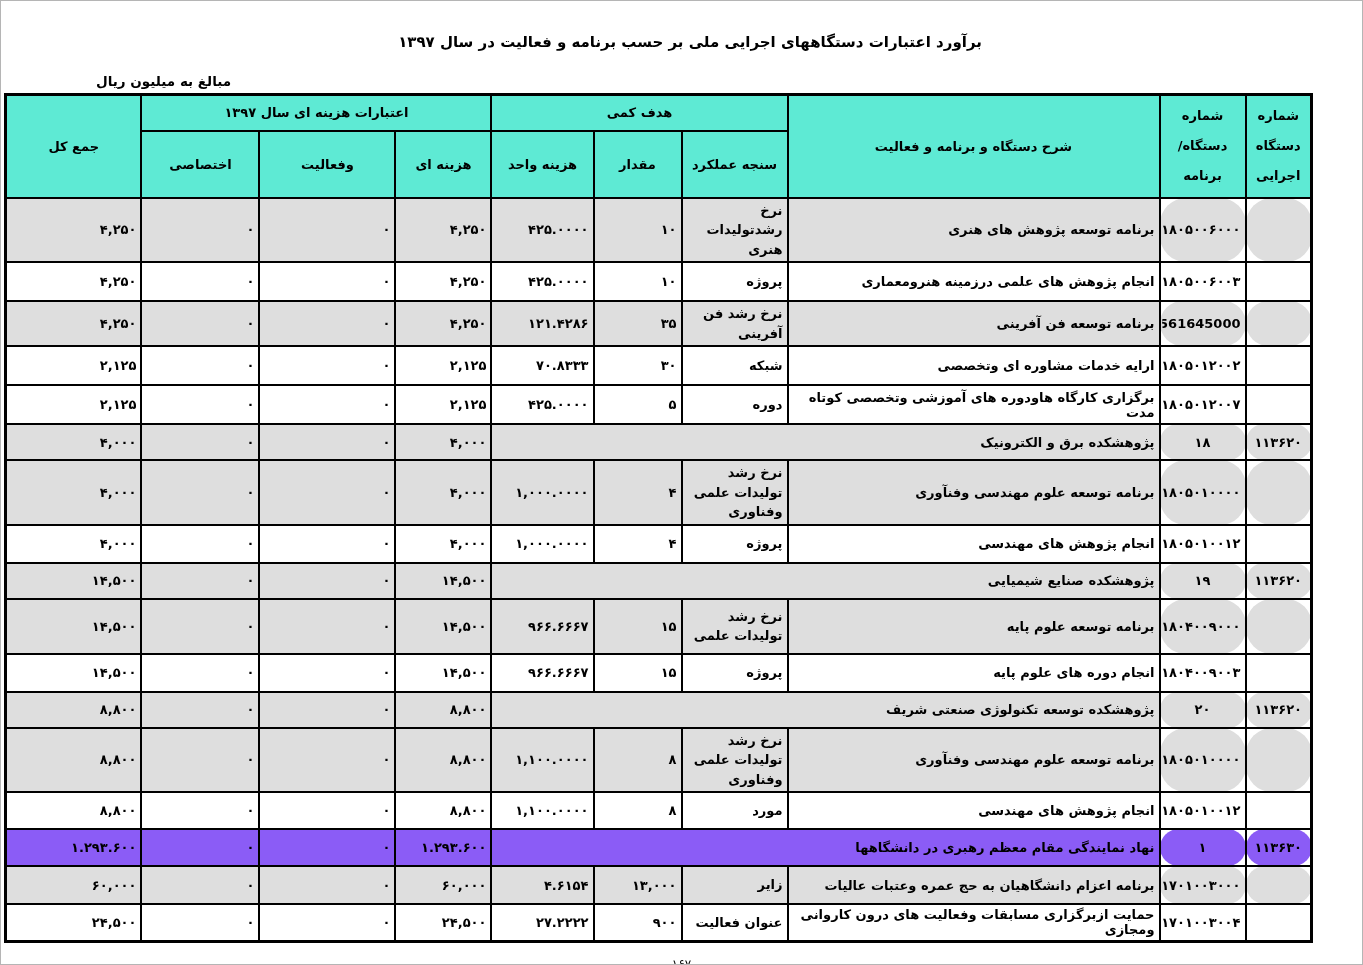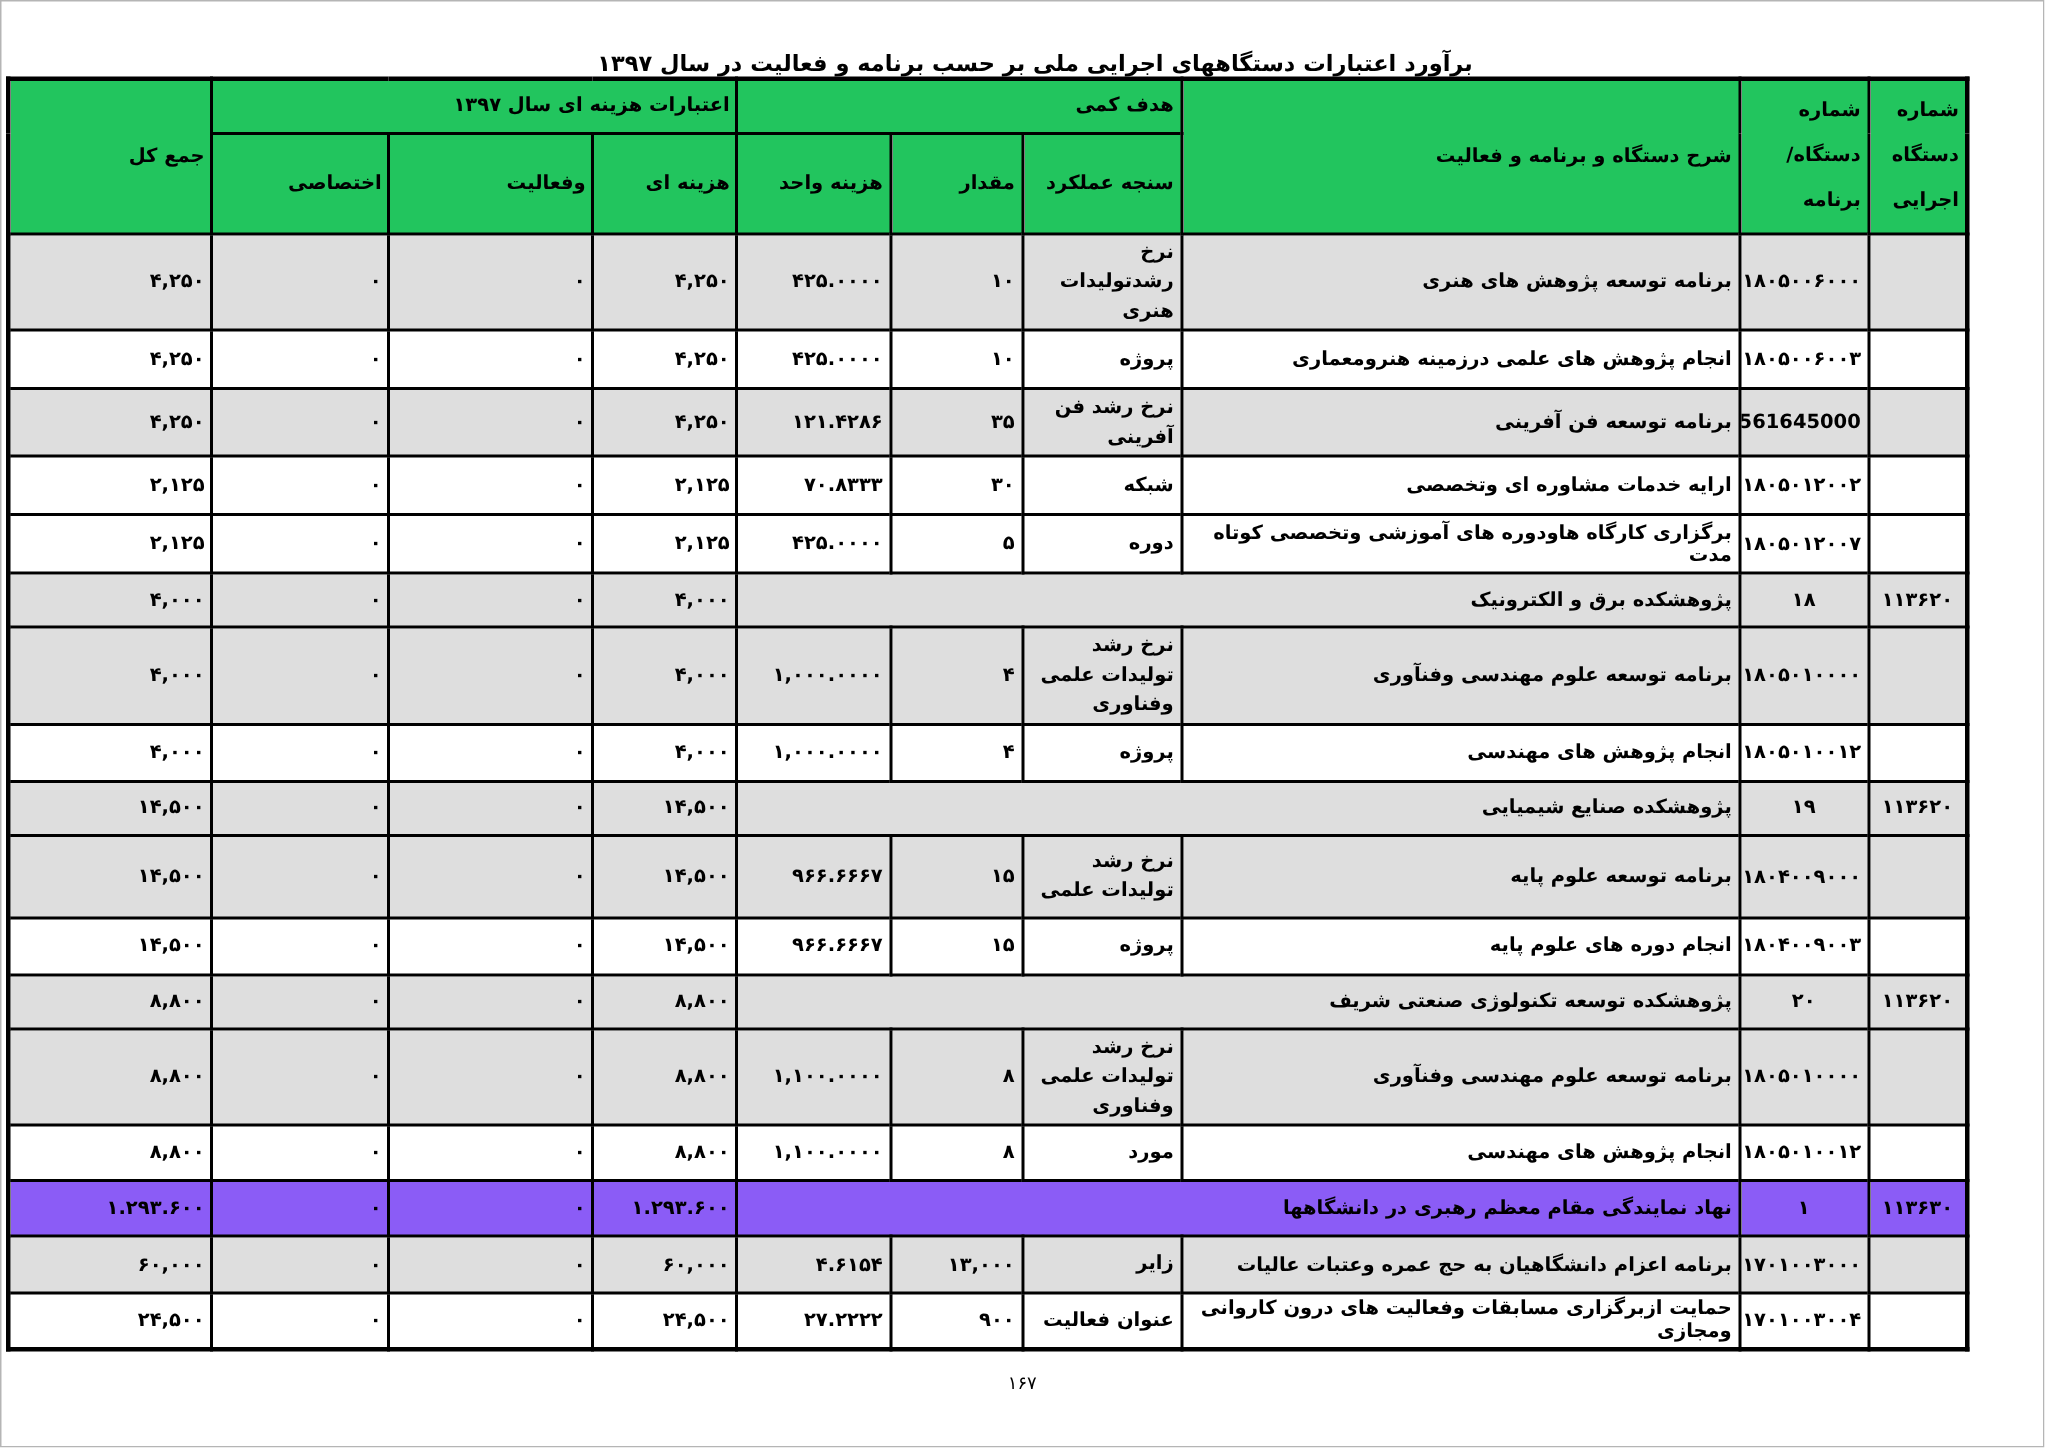--- a/index.html
+++ b/index.html
@@ -39,49 +39,50 @@
   table.budget td, table.budget th{
     border:2px solid #000;
     font-size:13px;
     font-weight:bold;
     vertical-align:middle;
     padding:2px 4px;
     box-sizing:border-box;
     overflow:hidden;
   }
   
-  thead td{background:#22c55e;}
+  thead td{background:#5eead4;text-align:center;}
   .h-group{height:36px;font-size:13.5px;}
   .h-sub{height:67px;}
   .h-tall{line-height:2.3;}
   
   tr.row-program td, tr.row-institute td{background:#dedede;}
   tr.row-activity td{background:#ffffff;}
   tr.row-highlight td{background:#8b5cf6;}
   
-  td.c-agency, td.c-code{text-align:center;padding:2px 2px;}
+  td.c-agency, td.c-code{text-align:center;padding:2px 2px;border-radius:26px;}
   td.c-desc{text-align:right;padding-right:10px;font-size:13.5px;}
   td.c-measure{text-align:right;padding-right:14px;line-height:1.5;}
   td.c-amount{text-align:right;padding-right:10px;}
   td.c-unit{text-align:right;padding-right:10px;}
   td.c-num{text-align:right;padding-right:15px;}
   .page-number{
     text-align:center;
     font-size:12px;
     margin-top:14px;
     font-weight:normal;
   }
 </style>
 </head>
 <body>
 
 <div class="page">
 
   <div class="title">برآورد اعتبارات دستگاههای اجرایی ملی بر حسب برنامه و فعالیت در سال ۱۳۹۷</div>
 
+  <div class="unit-note">مبالغ به میلیون ریال</div>
 
   <table class="budget">
     <colgroup>
       <col style="width:66px">
       <col style="width:86px">
       <col style="width:372px">
       <col style="width:106px">
       <col style="width:88px">
       <col style="width:102px">
       <col style="width:96px">

